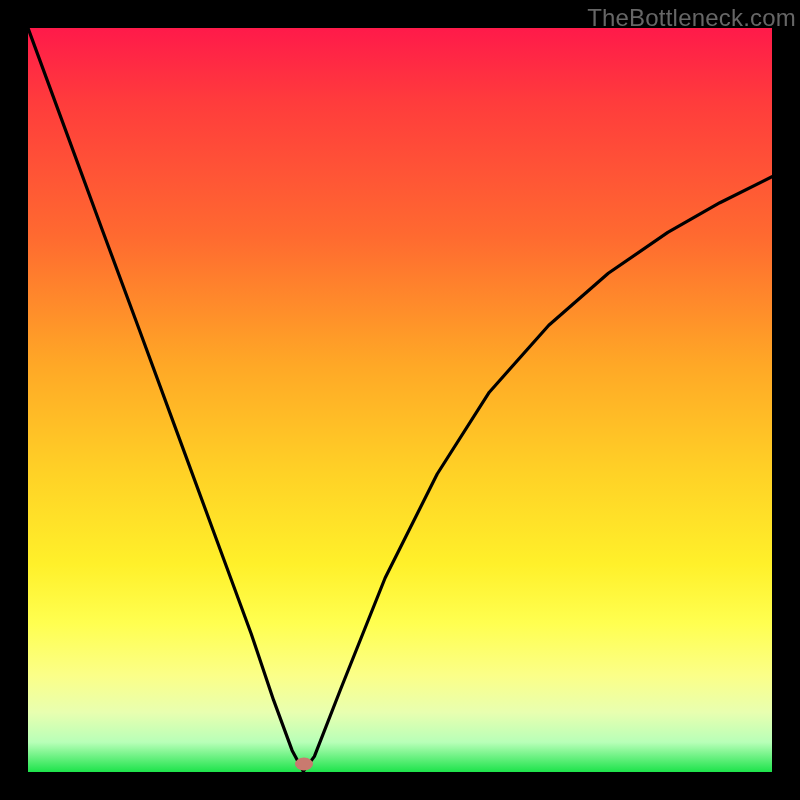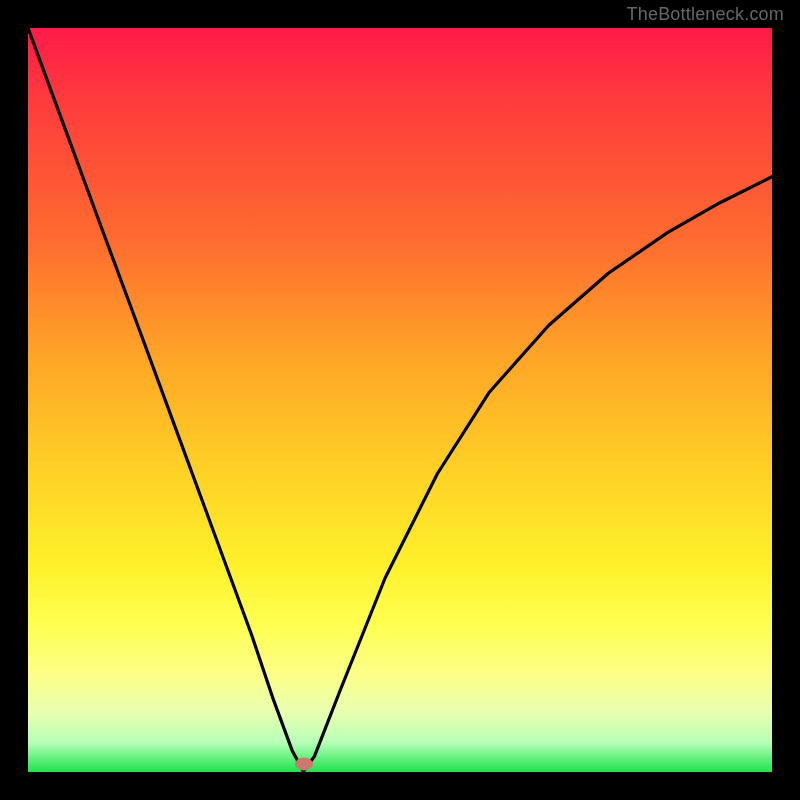--- a/index.html
+++ b/index.html
@@ -12,23 +12,23 @@
   }
   .outer {
     position: relative;
     width: 800px;
     height: 800px;
     background: #000;
   }
   .watermark {
     position: absolute;
     top: 4px;
-    right: 16px;
+    right: 4px;
     font-family: Arial, Helvetica, sans-serif;
-    font-size: 18px;
+    font-size: 24px;
     color: #666;
     letter-spacing: 0.2px;
     z-index: 10;
   }
   .plot {
     position: absolute;
     left: 28px;
     top: 28px;
     width: 744px;
     height: 744px;

